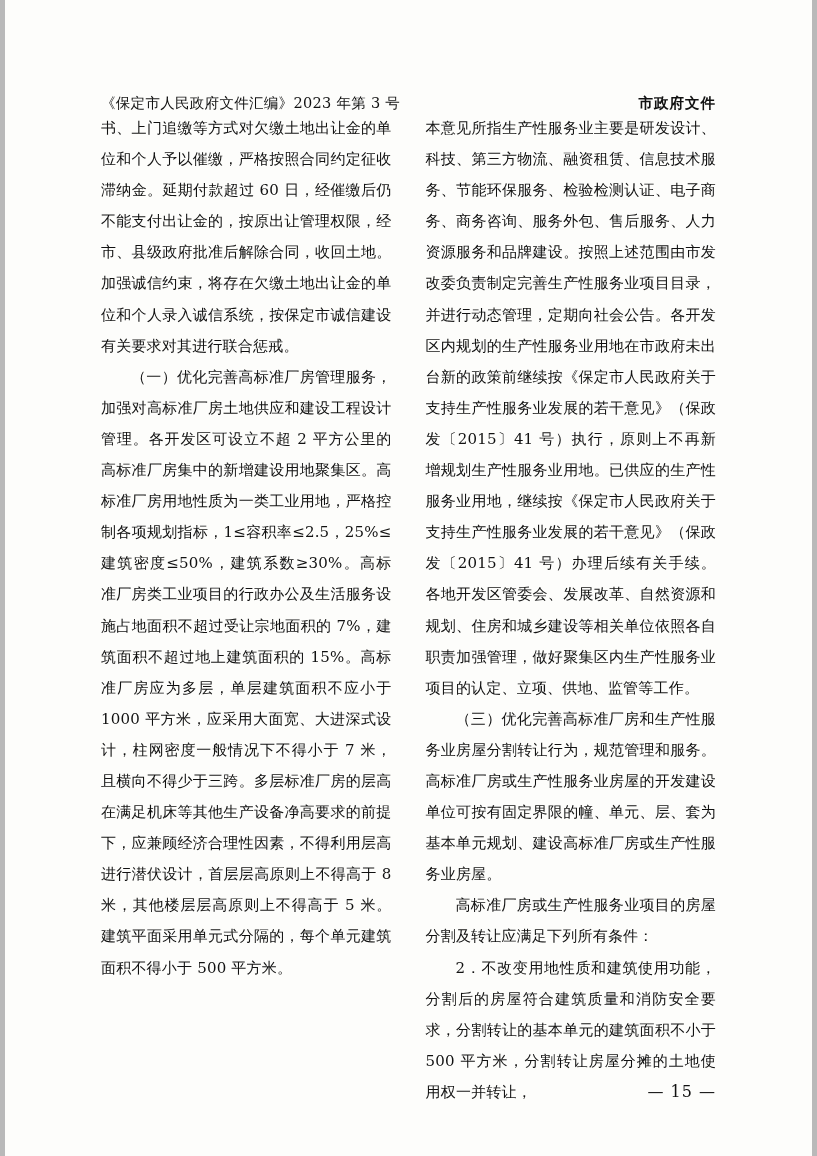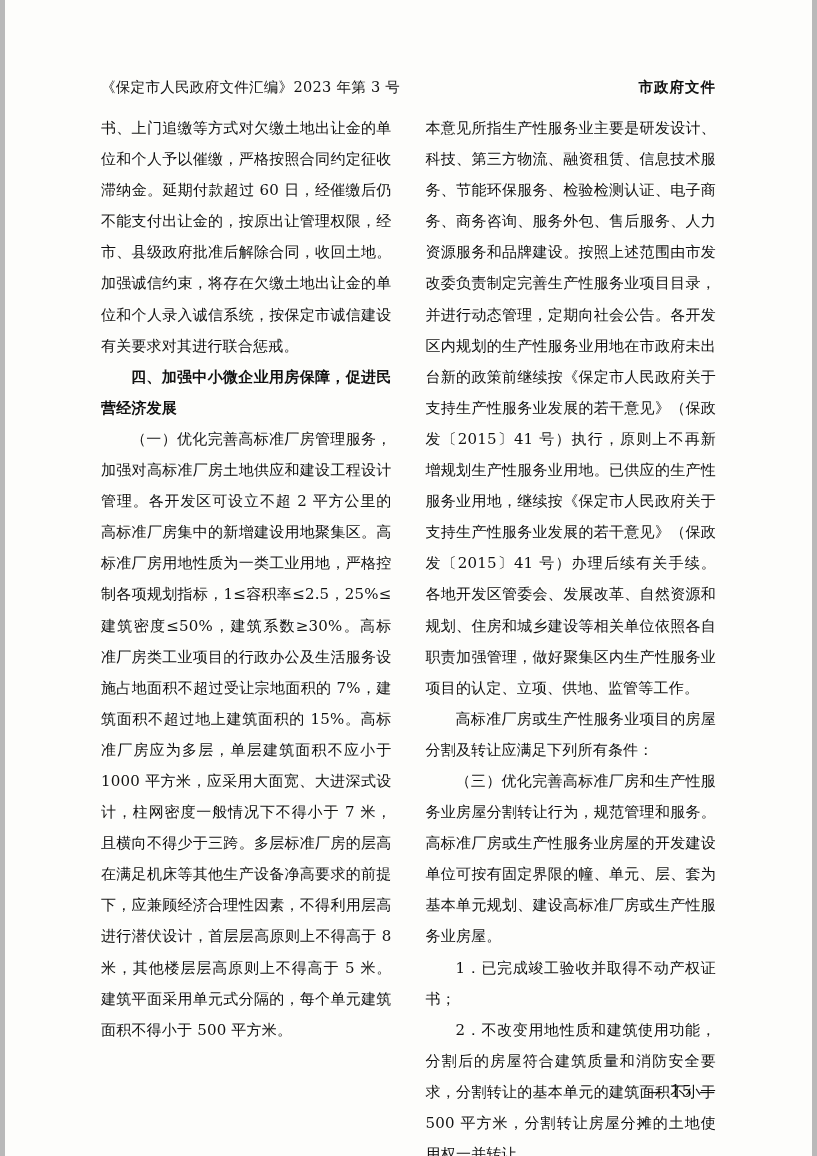--- a/index.html
+++ b/index.html
@@ -31,20 +31,21 @@
   }
   .header-left {
     font-family: "DejaVu Serif", "Liberation Serif", serif;
     font-style: normal;
     letter-spacing: 0.3px;
   }
   .header-right {
     font-family: "DejaVu Serif", "Liberation Serif", serif;
     font-weight: bold;
     letter-spacing: 1px;
+    margin-top: 16px;
   }
   .columns {
     position: absolute;
     top: 113px;
     left: 96px;
     right: 96px;
     bottom: 90px;
     display: flex;
     gap: 26px;
   }
@@ -88,29 +89,27 @@
 
   <div class="header">
     <div class="header-left">《保定市人民政府文件汇编》2023 年第 3 号</div>
     <div class="header-right">市政府文件</div>
   </div>
 
   <div class="columns">
 
     <div class="col col-left">
       <p class="">书、上门追缴等方式对欠缴土地出让金的单位和个人予以催缴，严格按照合同约定征收滞纳金。延期付款超过 60 日，经催缴后仍不能支付出让金的，按原出让管理权限，经市、县级政府批准后解除合同，收回土地。加强诚信约束，将存在欠缴土地出让金的单位和个人录入诚信系统，按保定市诚信建设有关要求对其进行联合惩戒。</p>
-      <p class="heading">四、加强中小微企业用房保障，促进民营经济发展</p>
       <p class="indent">（一）优化完善高标准厂房管理服务，加强对高标准厂房土地供应和建设工程设计管理。各开发区可设立不超 2 平方公里的高标准厂房集中的新增建设用地聚集区。高标准厂房用地性质为一类工业用地，严格控制各项规划指标，1≤容积率≤2.5，25%≤建筑密度≤50%，建筑系数≥30%。高标准厂房类工业项目的行政办公及生活服务设施占地面积不超过受让宗地面积的 7%，建筑面积不超过地上建筑面积的 15%。高标准厂房应为多层，单层建筑面积不应小于 1000 平方米，应采用大面宽、大进深式设计，柱网密度一般情况下不得小于 7 米，且横向不得少于三跨。多层标准厂房的层高在满足机床等其他生产设备净高要求的前提下，应兼顾经济合理性因素，不得利用层高进行潜伏设计，首层层高原则上不得高于 8 米，其他楼层层高原则上不得高于 5 米。建筑平面采用单元式分隔的，每个单元建筑面积不得小于 500 平方米。</p>
     </div>
 
     <div class="col col-right">
       <p class="">本意见所指生产性服务业主要是研发设计、科技、第三方物流、融资租赁、信息技术服务、节能环保服务、检验检测认证、电子商务、商务咨询、服务外包、售后服务、人力资源服务和品牌建设。按照上述范围由市发改委负责制定完善生产性服务业项目目录，并进行动态管理，定期向社会公告。各开发区内规划的生产性服务业用地在市政府未出台新的政策前继续按《保定市人民政府关于支持生产性服务业发展的若干意见》（保政发〔2015〕41 号）执行，原则上不再新增规划生产性服务业用地。已供应的生产性服务业用地，继续按《保定市人民政府关于支持生产性服务业发展的若干意见》（保政发〔2015〕41 号）办理后续有关手续。各地开发区管委会、发展改革、自然资源和规划、住房和城乡建设等相关单位依照各自职责加强管理，做好聚集区内生产性服务业项目的认定、立项、供地、监管等工作。</p>
+      <p class="indent">（三）优化完善高标准厂房和生产性服务业房屋分割转让行为，规范管理和服务。高标准厂房或生产性服务业房屋的开发建设单位可按有固定界限的幢、单元、层、套为基本单元规划、建设高标准厂房或生产性服务业房屋。</p>
       <p class="indent">高标准厂房或生产性服务业项目的房屋分割及转让应满足下列所有条件：</p>
-      <p class="indent">（三）优化完善高标准厂房和生产性服务业房屋分割转让行为，规范管理和服务。高标准厂房或生产性服务业房屋的开发建设单位可按有固定界限的幢、单元、层、套为基本单元规划、建设高标准厂房或生产性服务业房屋。</p>
-      <p class="indent">1．已完成竣工验收并取得不动产权证书；</p>
       <p class="indent">2．不改变用地性质和建筑使用功能，分割后的房屋符合建筑质量和消防安全要求，分割转让的基本单元的建筑面积不小于 500 平方米，分割转让房屋分摊的土地使用权一并转让，</p>
     </div>
 
   </div>
 
   <div class="page-number">— 15 —</div>
 
 </div>
 
 </body></html>

